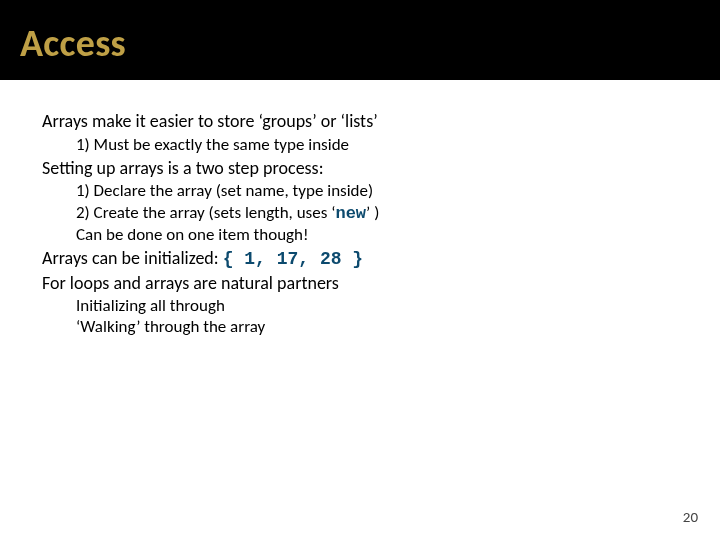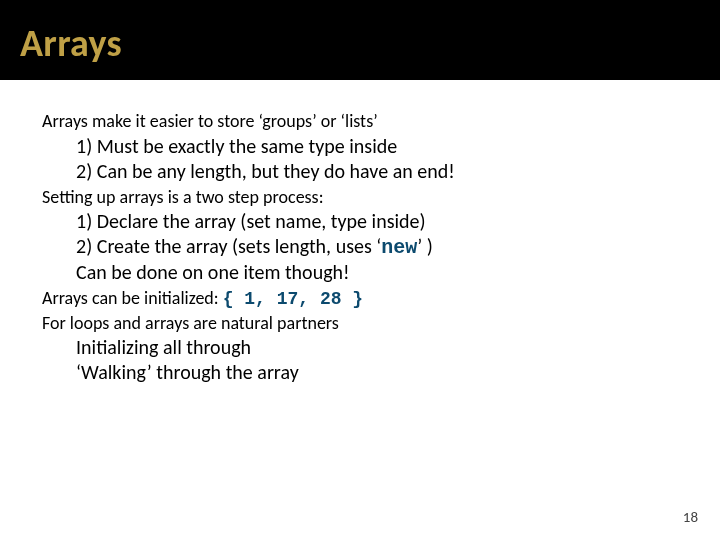--- a/index.html
+++ b/index.html
@@ -30,49 +30,48 @@
     font-size: 38px;
     font-weight: 700;
     letter-spacing: 0.3px;
   }
   .body-area {
     padding: 30px 32px 0 42px;
     font-size: 17px;
     line-height: 1.25;
   }
   .pt   { margin: 0 0 1px 0; font-size: 18px; }
-  .sub  { margin: 0 0 0px 34px; font-size: 20px; }
+  .sub  { margin: 0 0 0px 34px; font-size: 17px; }
   .spacer { height: 2px; }
   .code {
     font-family: "Courier New", Courier, monospace;
     color: #0c4a6e;
     font-weight: bold;
   }
   .page-number {
     position: absolute;
     right: 22px;
     bottom: 14px;
     font-size: 15px;
     color: #444;
   }
 </style>
 </head>
 <body>
 
 <div class="slide">
 
   <div class="title-band">
-    <h1>Arrays</h1>
+    <h1>Access</h1>
   </div>
 
   <div class="body-area">
 
     <p class="pt">Arrays make it easier to store ‘groups’ or ‘lists’</p>
     <p class="sub">1)  Must be exactly the same type inside</p>
-    <p class="sub">2)  Can be any length, but they do have an end!</p>
 
     <div class="spacer"></div>
 
     <p class="pt">Setting up arrays is a two step process:</p>
     <p class="sub">1)  Declare the array (set name, type inside)</p>
     <p class="sub">
       <span>2)  Create the array (sets length, uses ‘</span><span class="code">new</span><span>’ )</span>
     </p>
     <p class="sub">Can be done on one item though!</p>
 
@@ -84,15 +83,15 @@
 
     <p class="pt">For loops and arrays are natural partners</p>
     <p class="sub">Initializing all through</p>
     <p class="sub">‘Walking’ through the array</p>
 
     <div class="spacer"></div>
 
 
   </div>
 
-  <div class="page-number">18</div>
+  <div class="page-number">20</div>
 
 </div>
 
 </body></html>

